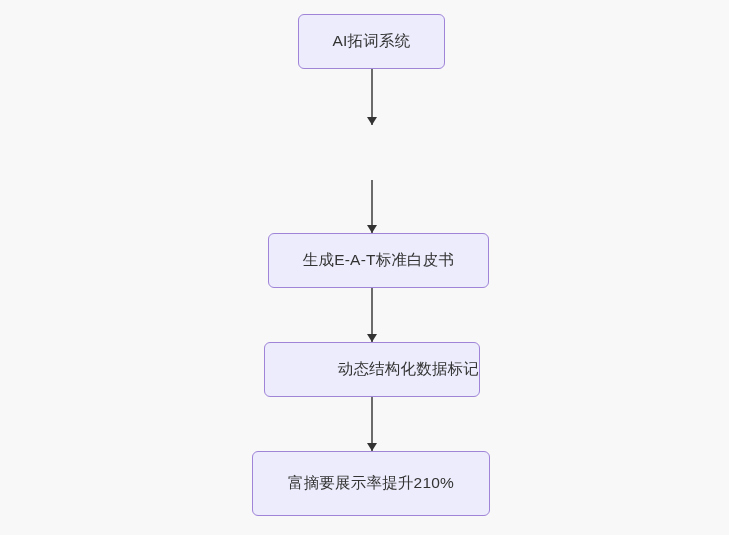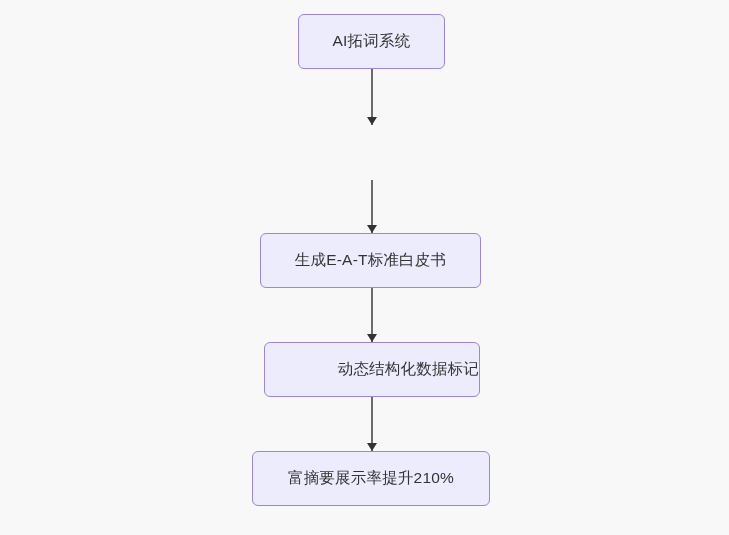--- a/index.html
+++ b/index.html
@@ -80,25 +80,25 @@
   <div class="edge" style="left:371px; top:397px; height:54px;">
     <div class="edge-line" style="height:54px;"></div>
     <div class="edge-arrow" style="top:46px;"></div>
   </div>
 
   <div class="node" style="left:298px; top:14px; width:147px; height:55px;">
     <span class="node-label">AI拓词系统</span>
   </div>
 
 
-  <div class="node" style="left:260px; top:233px; width:221px; height:55px;justify-content:center;">
+  <div class="node" style="left:268px; top:233px; width:221px; height:55px;justify-content:center;">
     <span class="node-label">生成E-A-T标准白皮书</span>
   </div>
 
   <div class="node" style="left:264px; top:342px; width:216px; height:55px;justify-content:flex-end;">
     <span class="node-label">动态结构化数据标记</span>
   </div>
 
-  <div class="node" style="left:252px; top:451px; width:238px; height:55px;">
+  <div class="node" style="left:252px; top:451px; width:238px; height:65px;">
     <span class="node-label">富摘要展示率提升210%</span>
   </div>
 
 </div>
 
 </body></html>

